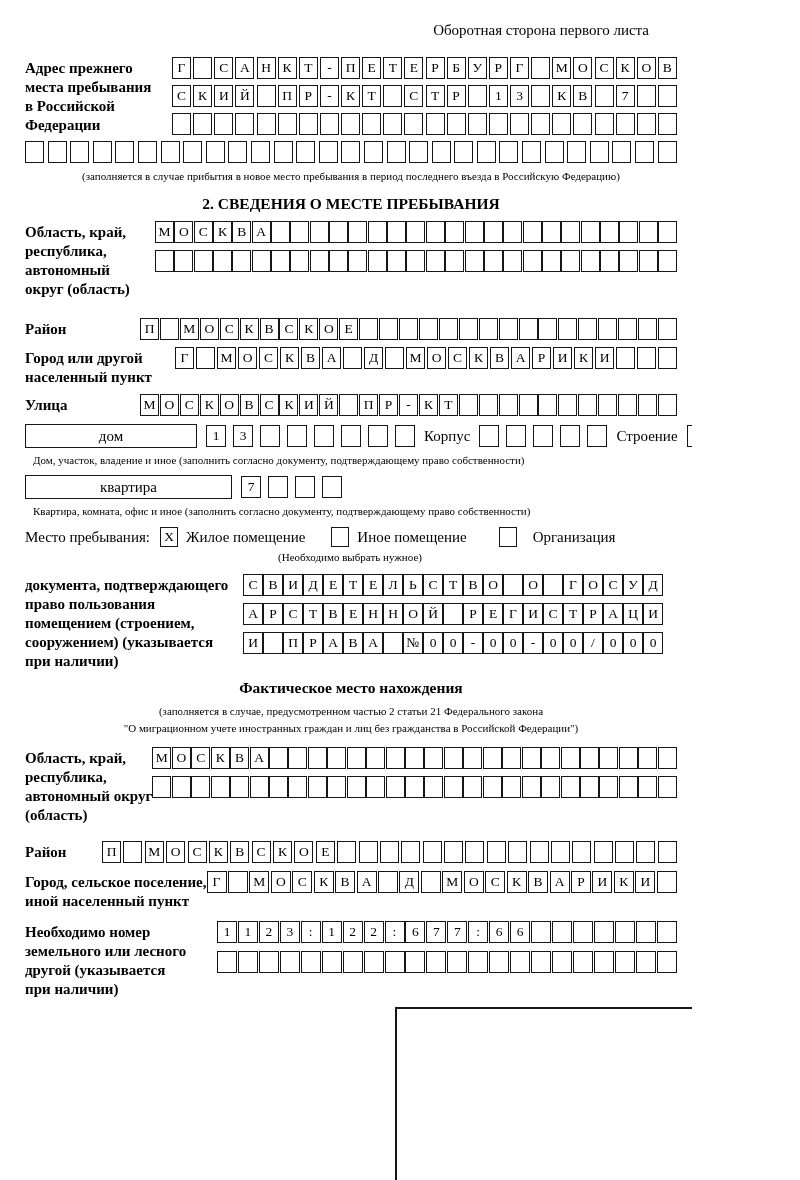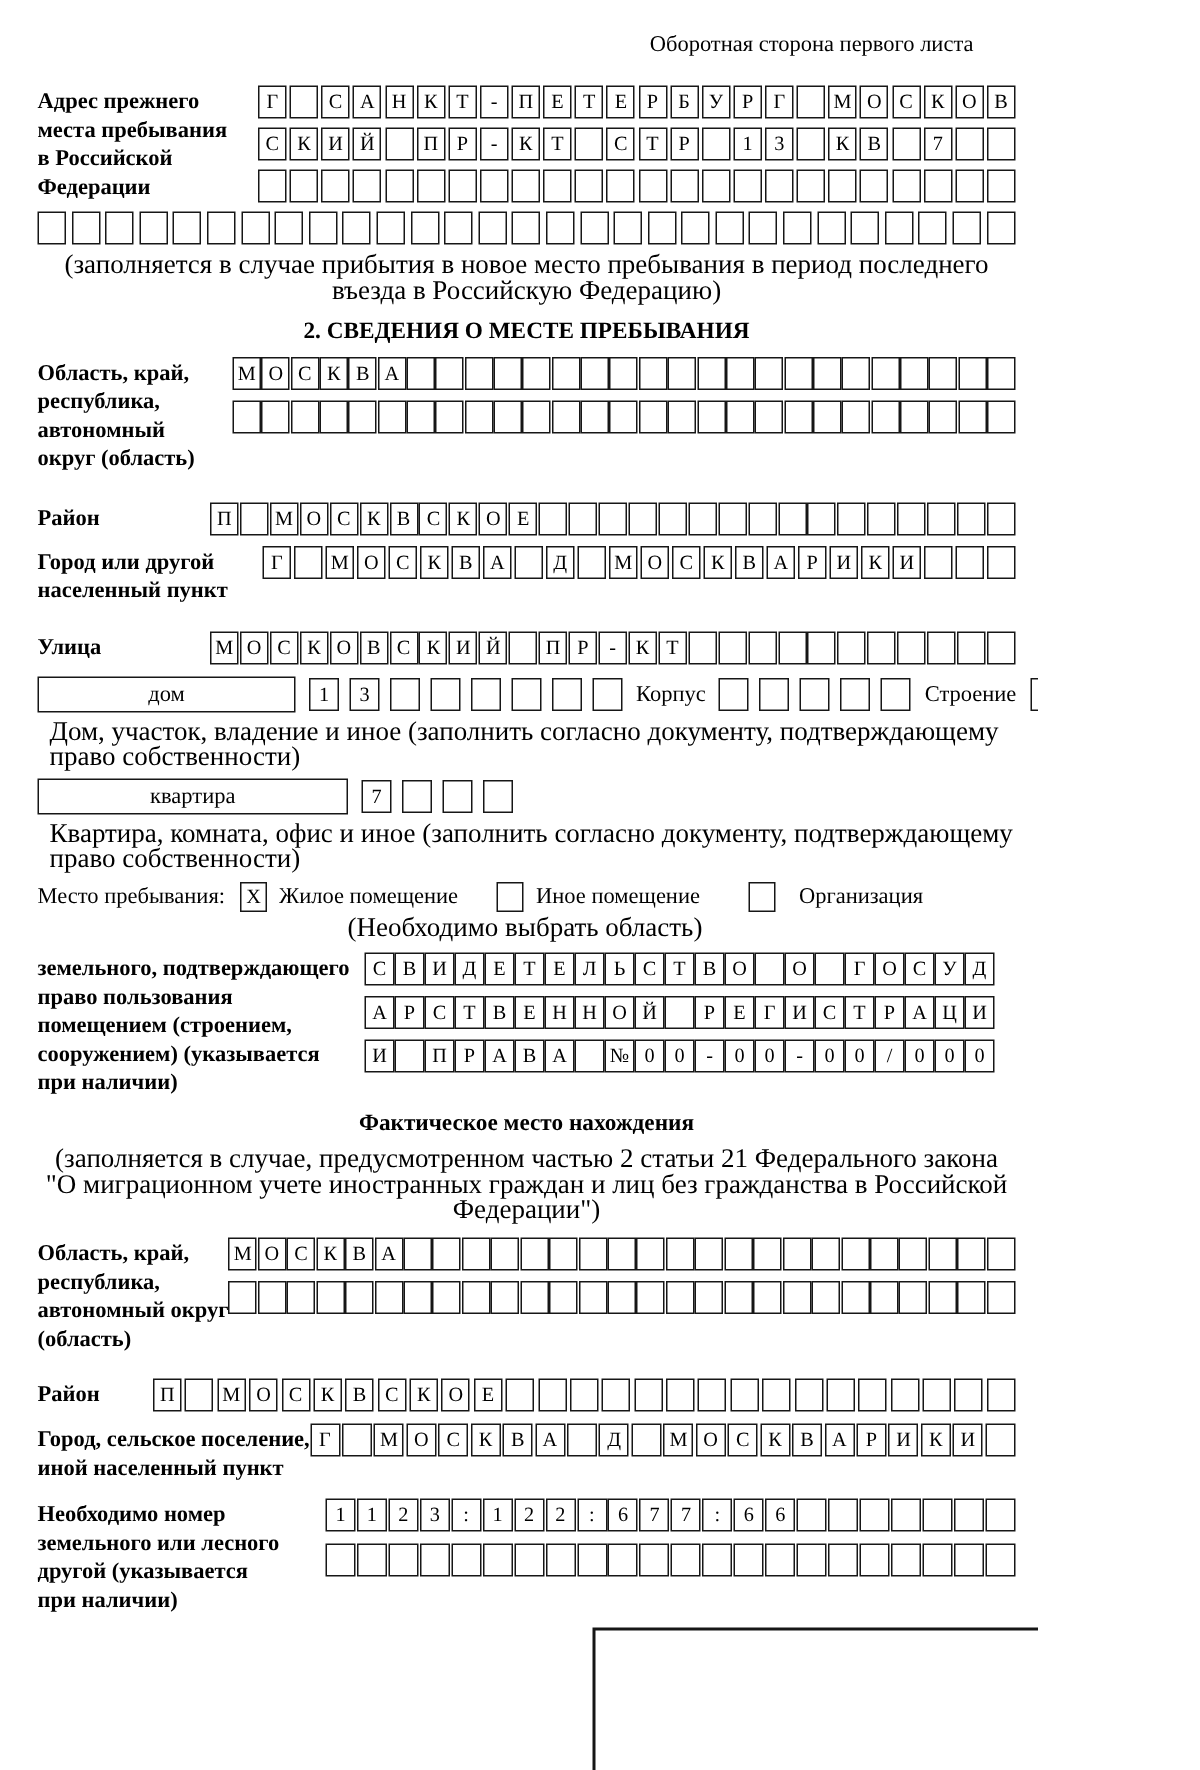--- a/index.html
+++ b/index.html
@@ -17,21 +17,21 @@
   .cellcol{flex:1;display:flex;flex-direction:column;gap:6px;min-width:0;}
   .cells{display:flex;justify-content:space-between;flex:1;min-width:0;}
   .cell{
     box-sizing:border-box;flex:0 0 auto;width:19px;height:22px;
     border:1.6px solid #161616;display:inline-flex;align-items:center;justify-content:center;
     font-size:13.5px;line-height:1;
   }
   .cw20 .cell{width:20px;}
   .cellstrip{display:inline-flex;gap:7px;}
   .cellstrip .cell{width:20px;}
-  .caption{font-size:18px;line-height:17px;}
+  .caption{font-size:11px;line-height:17px;}
   .center{text-align:center;}
   .section-title{font-weight:bold;text-align:center;font-size:15.5px;}
   .labelbox{
     box-sizing:border-box;border:1.6px solid #161616;height:24px;
     display:inline-flex;align-items:center;justify-content:center;font-size:15px;flex:0 0 auto;
   }
   .checkbox{
     box-sizing:border-box;width:18px;height:20px;border:1.6px solid #161616;flex:0 0 auto;
     display:inline-flex;align-items:center;justify-content:center;font-size:13.5px;
   }
@@ -298,21 +298,21 @@
         <span class="cell">Р</span>
         <span class="cell">И</span>
         <span class="cell">К</span>
         <span class="cell">И</span>
         <span class="cell"></span>
         <span class="cell"></span>
         <span class="cell"></span>
       </div>
   </div>
 
-  <div class="frow" style="margin-top:17px">
+  <div class="frow" style="margin-top:7px">
     <div class="flabel pt2" style="flex:0 0 115px">
         <div>Улица</div>
       </div>
     <div class="cells">
         <span class="cell">М</span>
         <span class="cell">О</span>
         <span class="cell">С</span>
         <span class="cell">К</span>
         <span class="cell">О</span>
         <span class="cell">В</span>
@@ -383,25 +383,25 @@
 
   <div class="frow" style="margin-top:7px;align-items:flex-end">
     <span class="flabel">Место пребывания:</span>
     <span class="checkbox" style="margin-left:10px">X</span>
     <span class="flabel" style="margin-left:8px">Жилое помещение</span>
     <span class="checkbox" style="margin-left:26px"></span>
     <span class="flabel" style="margin-left:8px">Иное помещение</span>
     <span class="checkbox" style="margin-left:32px"></span>
     <span class="flabel" style="margin-left:16px">Организация</span>
   </div>
-  <div class="caption center" style="margin:2px 0 0 150px;width:350px">(Необходимо выбрать область)</div>
+  <div class="caption center" style="margin:2px 0 0 150px;width:350px">(Необходимо выбрать нужное)</div>
 
   <div class="frow" style="margin-top:8px">
     <div class="flabel pt2" style="flex:0 0 218px">
-        <div>земельного, подтверждающего</div>
+        <div>документа, подтверждающего</div>
         <div>право пользования</div>
         <div>помещением (строением,</div>
         <div>сооружением) (указывается</div>
         <div>при наличии)</div>
       </div>
     <div class="cellcol doc-cellcol" style="gap:7px">
       <div class="cells cw20">
           <span class="cell">С</span>
           <span class="cell">В</span>
           <span class="cell">И</span>

